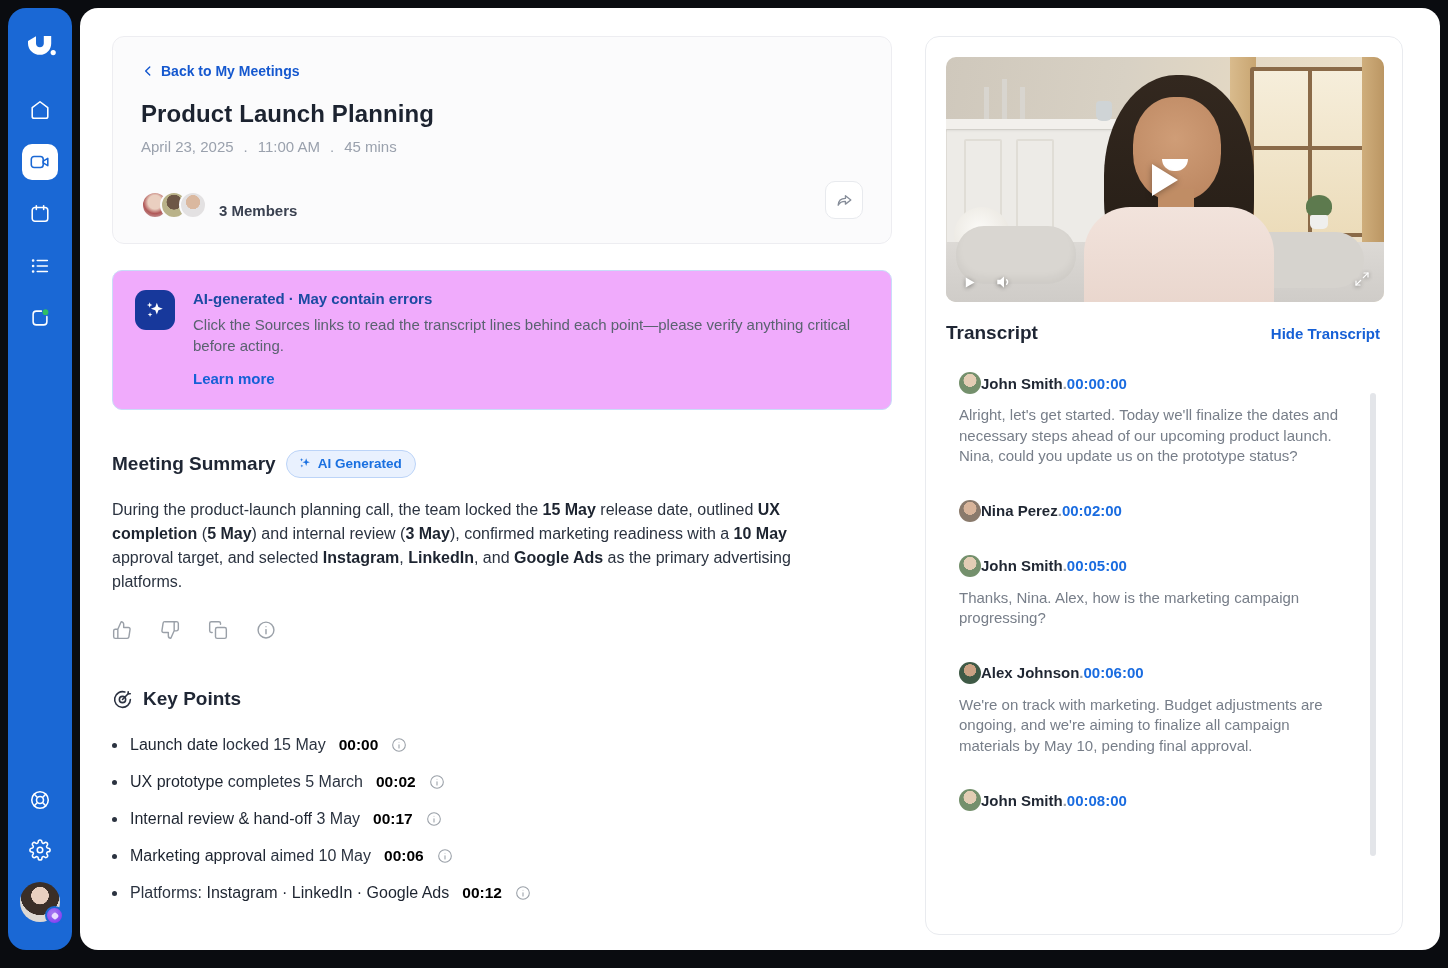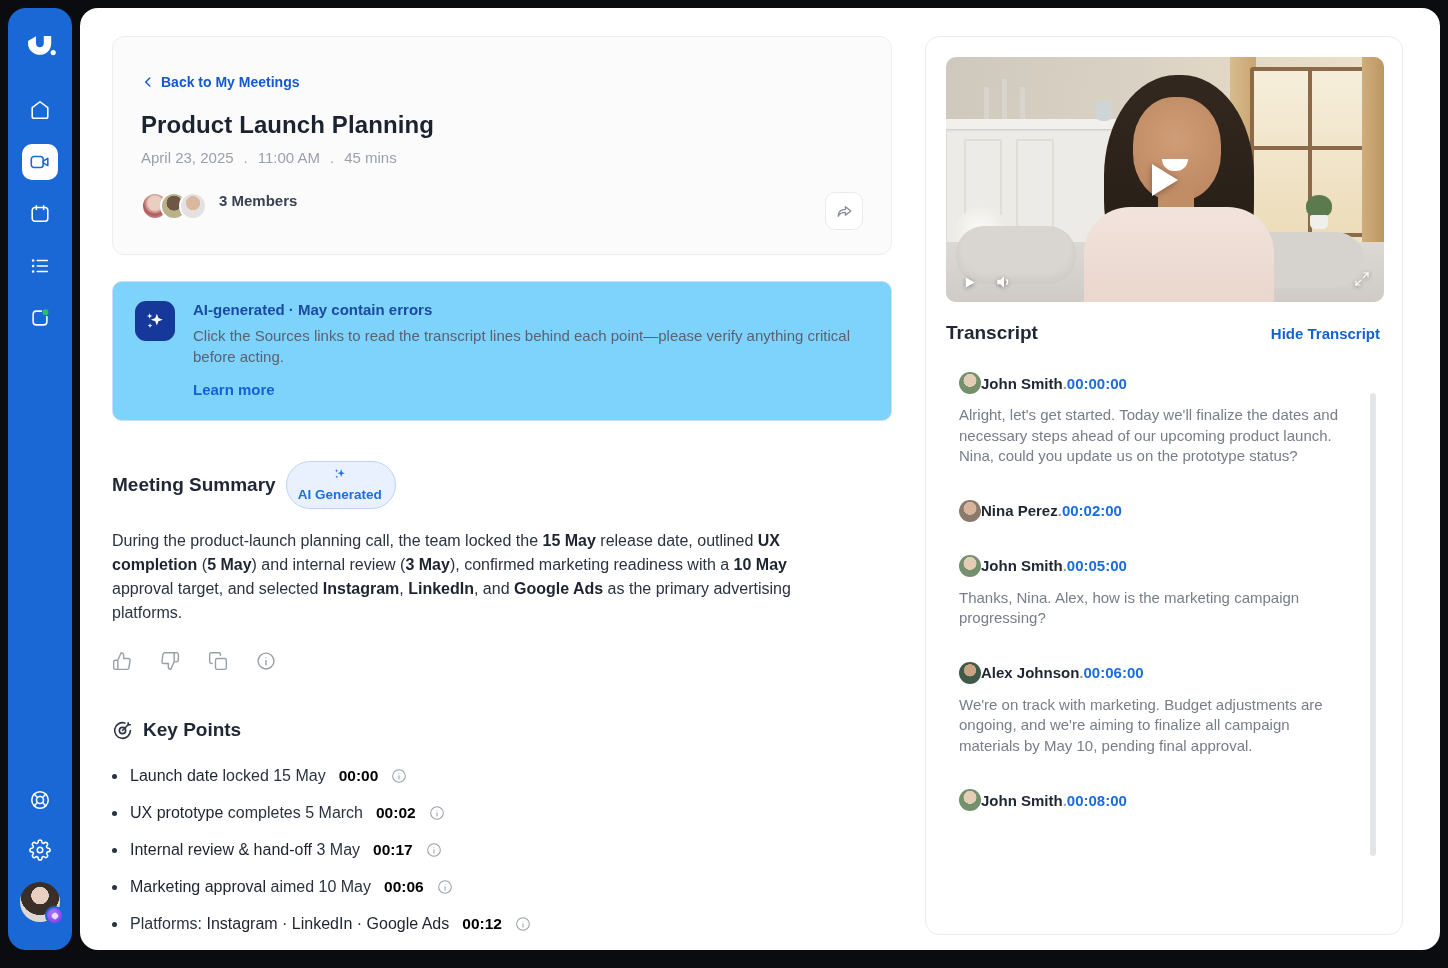--- a/index.html
+++ b/index.html
@@ -17,50 +17,50 @@
   .sb-bottom { position:absolute; left:0; bottom:28px; width:64px; display:flex; flex-direction:column; align-items:center; gap:14px; }
   .sb-avatar { width:40px; height:40px; border-radius:50%; position:relative; background:radial-gradient(circle at 50% 34%, #e8cfc0 0 26%, #3a2e28 27% 58%, #ddd8d3 59%); cursor:pointer; }
   .sb-avatar .badge { position:absolute; right:-4px; bottom:-3px; width:19px; height:19px; border-radius:50%; background:radial-gradient(circle at 40% 35%, #a57bf0, #7b2ff2); border:2px solid #1a68d5; }
   .sb-avatar .badge::after { content:""; position:absolute; left:4.5px; top:4.5px; width:6px; height:6px; background:#e9dcff; border-radius:2px; transform:rotate(45deg); }
 
   
   .window { position:absolute; left:80px; top:8px; width:1360px; height:942px; background:#fff; border-radius:18px; overflow:hidden; }
   .content { position:absolute; left:32px; top:28px; width:780px; height:905px; overflow:hidden; }
 
   
-  .hdr-card { background:#fbfbfc; border:1px solid #ededf1; border-radius:12px; padding:37px 28px 24px; }
+  .hdr-card { background:#fbfbfc; border:1px solid #ededf1; border-radius:12px; padding:26px 28px 24px; }
   .back-link { display:inline-flex; align-items:center; gap:6px; color:#1558cf; font-size:14px; font-weight:700; cursor:pointer; }
   .back-link svg { width:14px; height:14px; stroke:#1558cf; stroke-width:2.4; fill:none; stroke-linecap:round; stroke-linejoin:round; }
   .m-title { margin-top:18px; font-size:24px; font-weight:700; color:#1c2330; letter-spacing:.1px; }
   .m-meta { margin-top:10px; font-size:15px; color:#9aa1ad; display:flex; gap:10px; align-items:center; }
-  .members-row { margin-top:26px; display:flex; align-items:flex-start; }
+  .members-row { margin-top:26px; display:flex; align-items:flex-end; }
   .avstack { display:flex; }
   .avstack .av { width:28px; height:28px; border-radius:50%; border:2px solid #fbfbfc; }
   .avstack .av + .av { margin-left:-9px; }
   .av-m1 { background:radial-gradient(circle at 50% 38%, #eacfc0 0 36%, #b05858 60%, #d4c6c8); }
   .av-m2 { background:radial-gradient(circle at 50% 38%, #6d5746 0 38%, #b9b289 40%); }
   .av-m3 { background:radial-gradient(circle at 50% 38%, #dab89f 0 36%, #e3e1e2 38%); }
   .members-label { margin-left:12px; font-size:15px; font-weight:700; color:#3a4150; }
   .share-btn { margin-left:auto; width:38px; height:38px; border:1px solid #e8eaee; background:#fff; border-radius:10px; display:flex; align-items:center; justify-content:center; cursor:pointer; }
   .share-btn svg { width:19px; height:19px; stroke:#868d99; fill:none; stroke-width:1.7; stroke-linejoin:round; stroke-linecap:round; }
 
   
-  .banner { margin-top:26px; display:flex; gap:18px; background:#7dd3fc; border:1px solid #c9dcf8; border-radius:10px; padding:19px 22px 21px; }
+  .banner { margin-top:26px; display:flex; gap:18px; background:#f0abfc; border:1px solid #c9dcf8; border-radius:10px; padding:19px 22px 21px; }
   .banner-ic { flex:0 0 40px; width:40px; height:40px; border-radius:11px; background:#17389b; display:flex; align-items:center; justify-content:center; }
   .banner-ic svg { width:22px; height:22px; fill:#fff; }
   .banner-title { font-size:15px; font-weight:700; color:#1b4aa2; }
   .banner-body { margin-top:7px; font-size:15px; line-height:21px; color:#5a6270; max-width:670px; }
   .banner-link { display:inline-block; margin-top:14px; font-size:15px; font-weight:700; color:#1660d6; cursor:pointer; }
 
   
   .sec-head { display:flex; align-items:center; gap:10px; }
   .sec-title { font-size:19px; font-weight:700; color:#1f2634; }
   .sec-head svg.sec-ic { width:21px; height:21px; stroke:#2a3140; fill:none; stroke-width:1.8; stroke-linecap:round; stroke-linejoin:round; }
   .summary-head { margin-top:40px; }
-  .ai-pill { display:inline-flex; align-items:center; gap:6px; border:1px solid #bcd4f8; background:#e9f1fe; color:#1a70e0; font-size:13.5px; font-weight:600; padding:5px 13px 6px 11px; border-radius:999px; cursor:default;flex-direction:column; }
+  .ai-pill { display:inline-flex; gap:6px; border:1px solid #bcd4f8; background:#e9f1fe; color:#1a70e0; font-size:13.5px; font-weight:600; padding:5px 13px 6px 11px; border-radius:999px; cursor:default; }
   .ai-pill svg { width:14px; height:14px; fill:#1a70e0; }
   .summary-text { margin-top:20px; font-size:16px; line-height:24px; color:#2b3340; max-width:740px; }
   .summary-text .b { font-weight:700; color:#1d2430; }
   .fb-row { margin-top:26px; display:flex; gap:28px; }
   .fb-row .fb { cursor:pointer; }
   .fb-row svg { width:20px; height:20px; stroke:#9aa0a8; fill:none; stroke-width:1.7; stroke-linecap:round; stroke-linejoin:round; }
 
   
   .keypoints { margin-top:44px; }
   .kp-list { margin-top:24px; list-style:none; }

